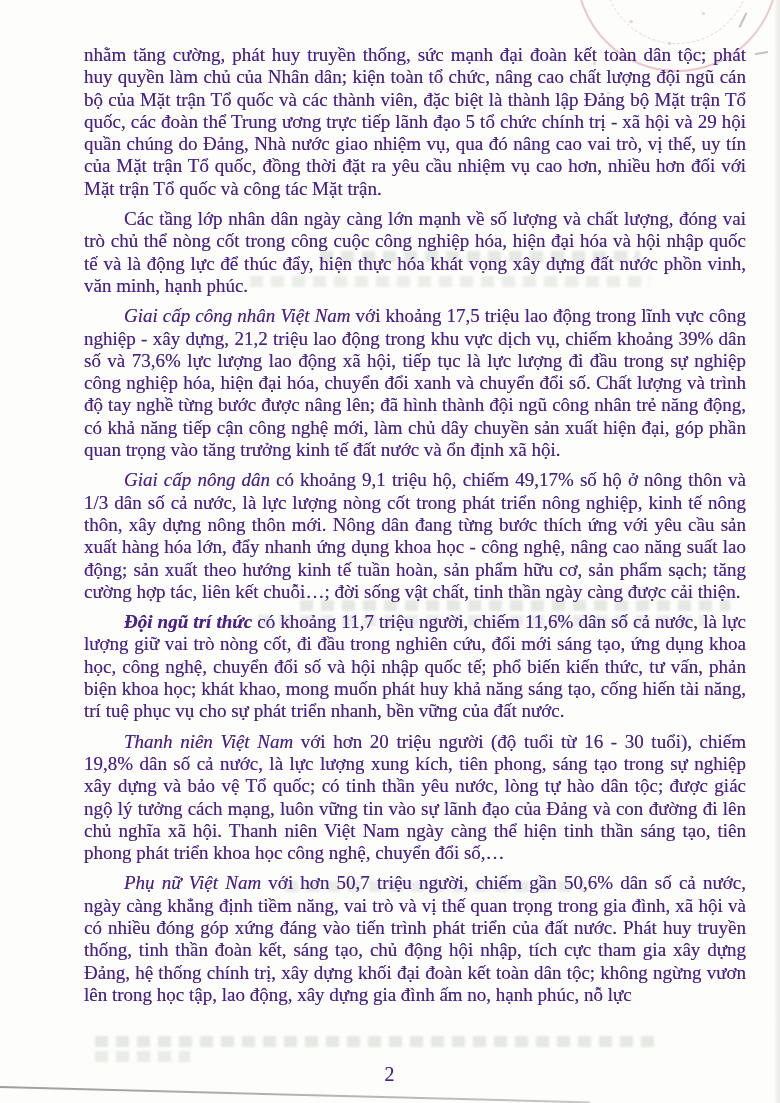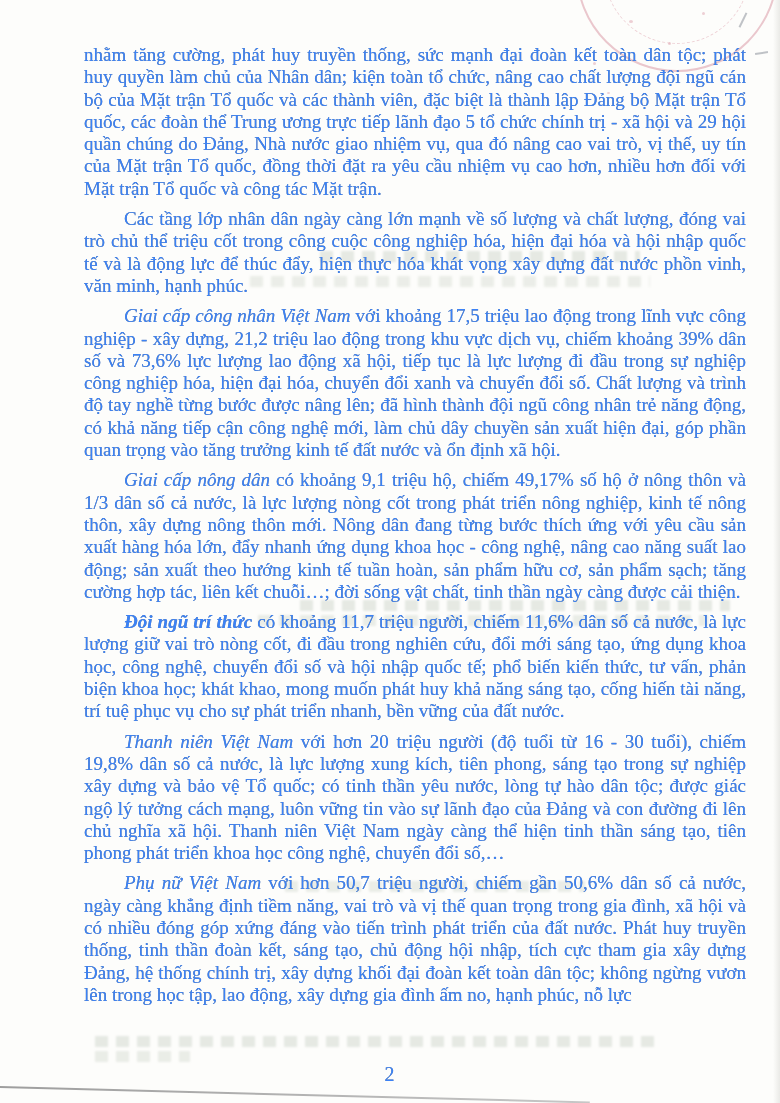--- a/index.html
+++ b/index.html
@@ -3,21 +3,21 @@
 <meta charset="utf-8">
 <style>
   html,body{margin:0;padding:0;background:#e9e9e7;}
   .page{
     position:relative;
     width:780px;height:1103px;
     margin:0 auto;
     background:#fdfdfb;
     overflow:hidden;
     font-family:"Liberation Serif","DejaVu Serif",serif;
-    color:#3b82f6;
+    color:#4c1d95;
   }
   .text-block{
     position:absolute;
     left:84px;top:44px;width:662px;
     font-size:19px;line-height:22.3px;
     text-align:justify;
     text-shadow:0 0 .5px rgba(20,20,20,.55);
   }
   .para{margin:0 0 8px 0;text-indent:40px;}
   .para.continuation{text-indent:0;}
@@ -83,21 +83,21 @@
   <div class="ghost" style="left:250px;top:276px;width:400px;opacity:.3;"></div>
   <div class="ghost" style="left:300px;top:600px;width:430px;"></div>
   <div class="ghost" style="left:258px;top:615px;width:450px;opacity:.33;"></div>
   <div class="ghost" style="left:285px;top:881px;width:300px;opacity:.33;"></div>
   <div class="ghost" style="left:95px;top:1036px;width:565px;"></div>
   <div class="ghost" style="left:95px;top:1051px;width:95px;opacity:.33;"></div>
 
   <div class="text-block">
     <p class="para continuation"><span class="lead"></span><span>nhằm tăng cường, phát huy truyền thống, sức mạnh đại đoàn kết toàn dân tộc; phát huy quyền làm chủ của Nhân dân; kiện toàn tổ chức, nâng cao chất lượng đội ngũ cán bộ của Mặt trận Tổ quốc và các thành viên, đặc biệt là thành lập Đảng bộ Mặt trận Tổ quốc, các đoàn thể Trung ương trực tiếp lãnh đạo 5 tổ chức chính trị - xã hội và 29 hội quần chúng do Đảng, Nhà nước giao nhiệm vụ, qua đó nâng cao vai trò, vị thế, uy tín của Mặt trận Tổ quốc, đồng thời đặt ra yêu cầu nhiệm vụ cao hơn, nhiều hơn đối với Mặt trận Tổ quốc và công tác Mặt trận.</span></p>
 
-    <p class="para"><span class="lead"></span><span>Các tầng lớp nhân dân ngày càng lớn mạnh về số lượng và chất lượng, đóng vai trò chủ thể triệu cốt trong công cuộc công nghiệp hóa, hiện đại hóa và hội nhập quốc tế và là động lực để thúc đẩy, hiện thực hóa khát vọng xây dựng đất nước phồn vinh, văn minh, hạnh phúc.</span></p>
+    <p class="para"><span class="lead"></span><span>Các tầng lớp nhân dân ngày càng lớn mạnh về số lượng và chất lượng, đóng vai trò chủ thể nòng cốt trong công cuộc công nghiệp hóa, hiện đại hóa và hội nhập quốc tế và là động lực để thúc đẩy, hiện thực hóa khát vọng xây dựng đất nước phồn vinh, văn minh, hạnh phúc.</span></p>
 
     <p class="para"><span class="lead">Giai cấp công nhân Việt Nam</span><span> với khoảng 17,5 triệu lao động trong lĩnh vực công nghiệp - xây dựng, 21,2 triệu lao động trong khu vực dịch vụ, chiếm khoảng 39% dân số và 73,6% lực lượng lao động xã hội, tiếp tục là lực lượng đi đầu trong sự nghiệp công nghiệp hóa, hiện đại hóa, chuyển đổi xanh và chuyển đổi số. Chất lượng và trình độ tay nghề từng bước được nâng lên; đã hình thành đội ngũ công nhân trẻ năng động, có khả năng tiếp cận công nghệ mới, làm chủ dây chuyền sản xuất hiện đại, góp phần quan trọng vào tăng trưởng kinh tế đất nước và ổn định xã hội.</span></p>
 
     <p class="para"><span class="lead">Giai cấp nông dân</span><span> có khoảng 9,1 triệu hộ, chiếm 49,17% số hộ ở nông thôn và 1/3 dân số cả nước, là lực lượng nòng cốt trong phát triển nông nghiệp, kinh tế nông thôn, xây dựng nông thôn mới. Nông dân đang từng bước thích ứng với yêu cầu sản xuất hàng hóa lớn, đẩy nhanh ứng dụng khoa học - công nghệ, nâng cao năng suất lao động; sản xuất theo hướng kinh tế tuần hoàn, sản phẩm hữu cơ, sản phẩm sạch; tăng cường hợp tác, liên kết chuỗi…; đời sống vật chất, tinh thần ngày càng được cải thiện.</span></p>
 
     <p class="para"><span class="lead bold">Đội ngũ trí thức</span><span> có khoảng 11,7 triệu người, chiếm 11,6% dân số cả nước, là lực lượng giữ vai trò nòng cốt, đi đầu trong nghiên cứu, đổi mới sáng tạo, ứng dụng khoa học, công nghệ, chuyển đổi số và hội nhập quốc tế; phổ biến kiến thức, tư vấn, phản biện khoa học; khát khao, mong muốn phát huy khả năng sáng tạo, cống hiến tài năng, trí tuệ phục vụ cho sự phát triển nhanh, bền vững của đất nước.</span></p>
 
     <p class="para"><span class="lead">Thanh niên Việt Nam</span><span> với hơn 20 triệu người (độ tuổi từ 16 - 30 tuổi), chiếm 19,8% dân số cả nước, là lực lượng xung kích, tiên phong, sáng tạo trong sự nghiệp xây dựng và bảo vệ Tổ quốc; có tinh thần yêu nước, lòng tự hào dân tộc; được giác ngộ lý tưởng cách mạng, luôn vững tin vào sự lãnh đạo của Đảng và con đường đi lên chủ nghĩa xã hội. Thanh niên Việt Nam ngày càng thể hiện tinh thần sáng tạo, tiên phong phát triển khoa học công nghệ, chuyển đổi số,…</span></p>
 
     <p class="para"><span class="lead">Phụ nữ Việt Nam</span><span> với hơn 50,7 triệu người, chiếm gần 50,6% dân số cả nước, ngày càng khẳng định tiềm năng, vai trò và vị thế quan trọng trong gia đình, xã hội và có nhiều đóng góp xứng đáng vào tiến trình phát triển của đất nước. Phát huy truyền thống, tinh thần đoàn kết, sáng tạo, chủ động hội nhập, tích cực tham gia xây dựng Đảng, hệ thống chính trị, xây dựng khối đại đoàn kết toàn dân tộc; không ngừng vươn lên trong học tập, lao động, xây dựng gia đình ấm no, hạnh phúc, nỗ lực</span></p>

